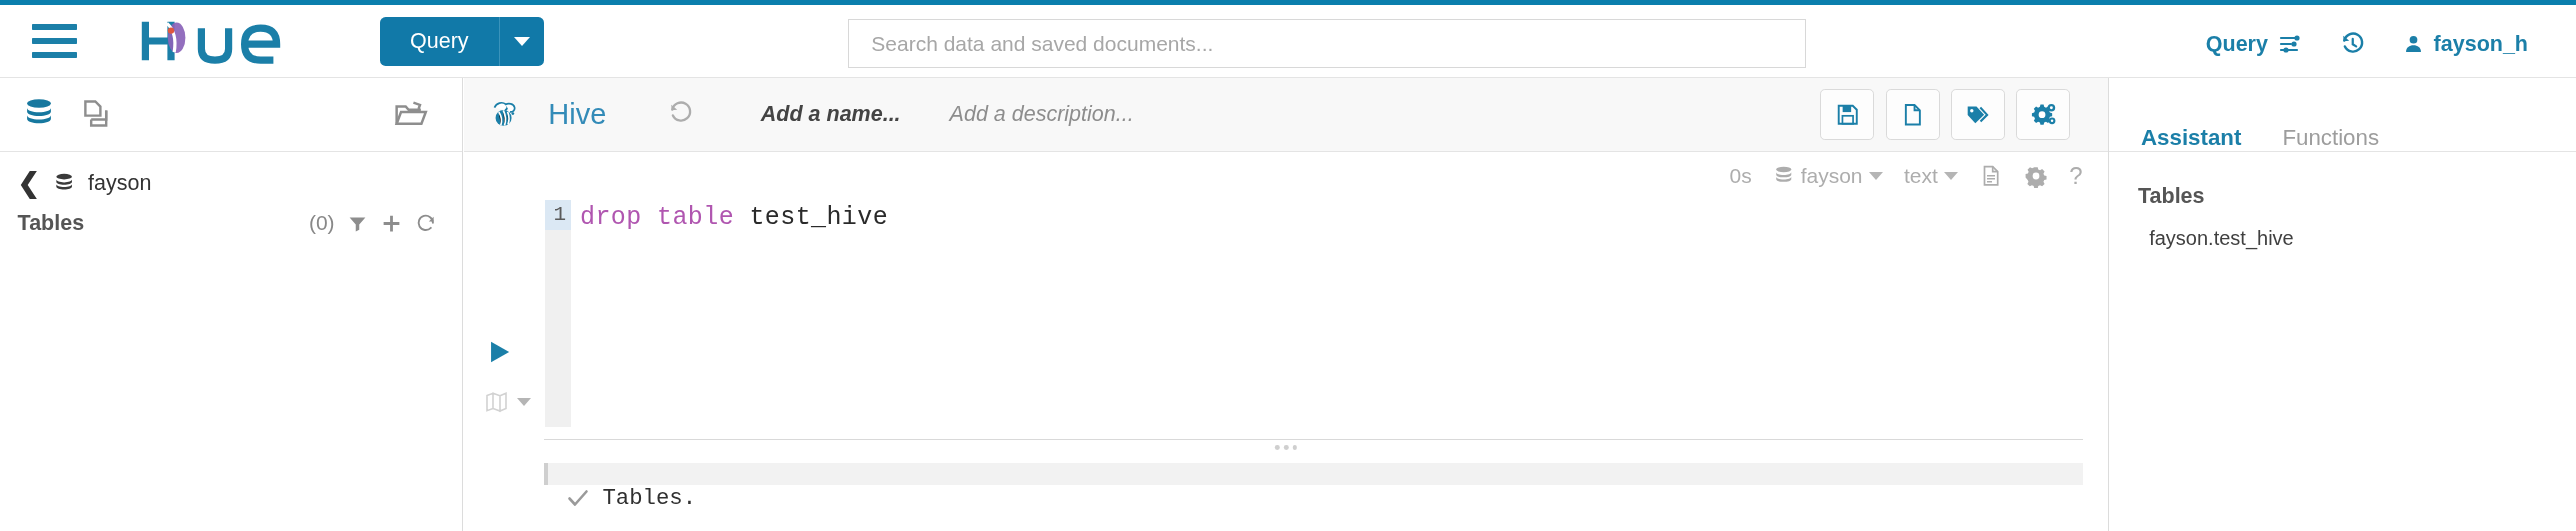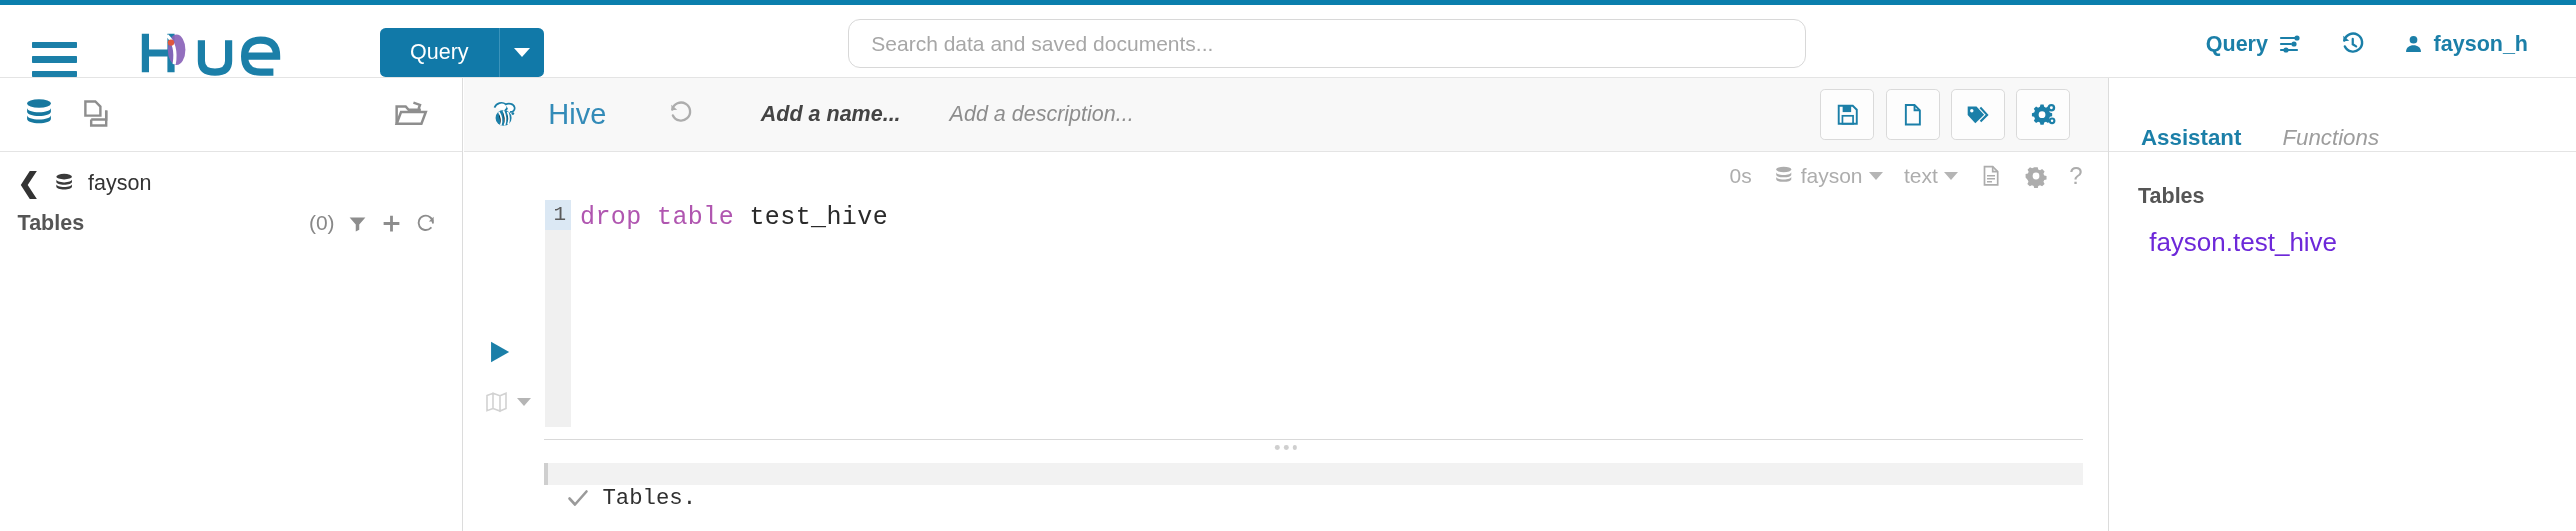--- a/index.html
+++ b/index.html
@@ -9,21 +9,21 @@
     background: #ffffff;
     overflow: hidden;
   }
 
   
   #top-navbar {
     position: absolute; left: 0; top: 0; width: 2576px; height: 78px;
     background: #ffffff;
     border-top: 5.6px solid #0B7FAD;
     border-bottom: 0.8px solid #e4e4e4;
-    display: flex; align-items: flex-end;
+    display: flex; align-items: center;
   }
   .hamburger {
     margin-left: 32px; width: 45px; height: 35px;
     display: flex; flex-direction: column; justify-content: space-between;
     cursor: pointer;
   }
   .hamburger i { display: block; height: 6.4px; background: #1B7FA8; border-radius: 0.8px; }
 
   .hue-logo { margin-left: 62px; width: 168px; height: 48px; }
 
@@ -40,21 +40,21 @@
     background: #1179A8; width: 45px; display: flex;
     align-items: center; justify-content: center;
     border-left: 0.8px solid #3a93bb; cursor: pointer;
   }
   .caret-wh { width: 0; height: 0; border-left: 8.8px solid transparent;
               border-right: 8.8px solid transparent; border-top: 9.6px solid #ffffff; }
 
   #global-search {
     position: absolute; left: 848px; top: 14.4px;
     width: 958px; height: 49px;
-    border: 0.8px solid #d8d8d8; border-radius: 12px;
+    border: 0.8px solid #d8d8d8; border-radius: 0;
     background: #fff; font-size: 21px; color: #9a9a9a;
     padding: 0 22.3px; outline: none;
     font-family: "Liberation Sans", sans-serif;
   }
   #global-search::placeholder { color: #a7a7a7; }
 
   .nav-right {
     position: absolute; right: 48px; top: 0; height: 78px;
     display: flex; align-items: center; gap: 0;
   }
@@ -181,25 +181,25 @@
   #right-panel {
     position: absolute; left: 2108px; top: 0; width: 468px; height: 453px;
     background: #fff; border-left: 0.8px solid #dcdcdc;
   }
   #assist-tabs {
     height: 74px; border-bottom: 0.8px solid #e4e4e4;
     display: flex; align-items: flex-end; padding-left: 32px; gap: 41px;
   }
   .atab { font-size: 22.3px; cursor: pointer; }
   .atab.active { color: #1B7FA8; font-weight: bold; }
-  .atab.idle { color: #9d9d9d; font-style: italic; }
+  .atab.idle { color: #9d9d9d; }
   #assist-body { padding: 32px 0 0 29px; }
   #assist-body .sec-title { font-size: 21.5px; color: #555; font-weight: bold; }
   #assist-body .tbl-item { margin-top: 17.6px; margin-left: 11.2px;
-                           font-size: 26px; color: #6d28d9; cursor: pointer; }
+                           font-size: 20px; color: #404040; cursor: pointer; }
 </style>
 </head>
 <body>
 
 <div id="top-navbar">
 
   <div class="hamburger">
     <i></i>
       <i></i>
       <i></i>

